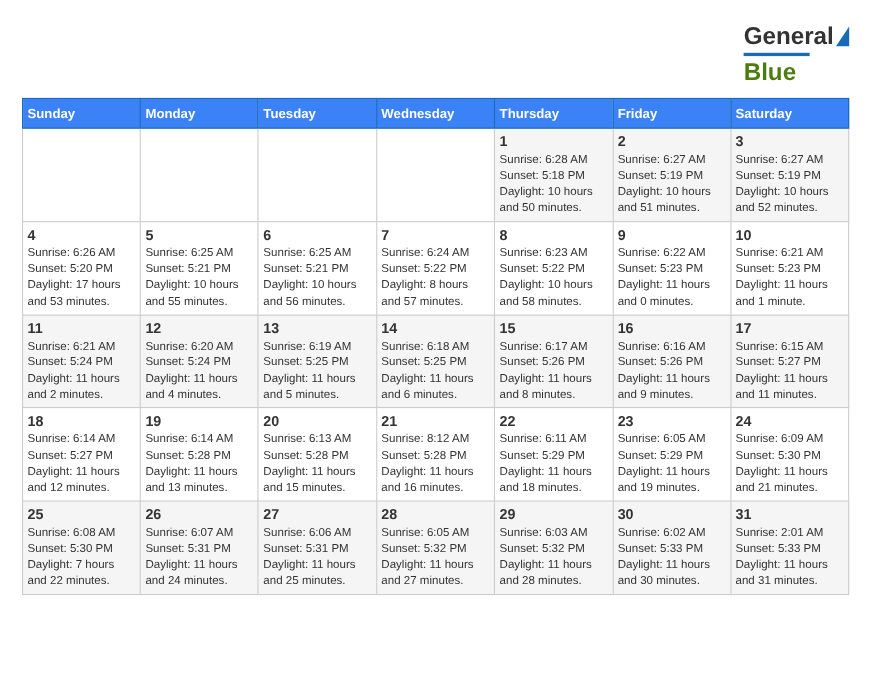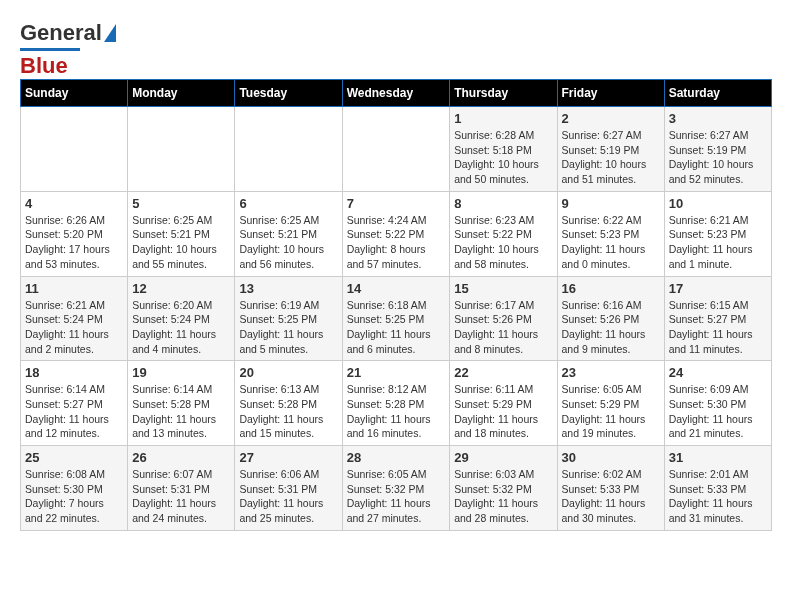--- a/index.html
+++ b/index.html
@@ -5,23 +5,23 @@
     * { box-sizing: border-box; margin: 0; padding: 0; }
     body {
       font-family: Arial, sans-serif;
       background: #fff;
       width: 792px;
       min-height: 612px;
       padding: 20px;
     }
     .header-area {
       display: flex;
-      justify-content: center;
+      justify-content: flex-end;
       align-items: flex-start;
-      flex-direction: column;
+      margin-bottom: 10px;
     }
     .logo {
       display: flex;
       flex-direction: column;
       align-items: flex-start;
     }
     .logo-triangle {
       width: 0;
       height: 0;
       border-left: 12px solid transparent;
@@ -46,21 +46,21 @@
       font-size: 16px;
       font-weight: normal;
       color: #555;
     }
     .calendar {
       width: 100%;
       border-collapse: collapse;
       font-size: 11px;
     }
     .calendar thead th {
-      background: #000000;
+      background: #3b82f6;
       color: #fff;
       padding: 6px 4px;
       text-align: left;
       font-size: 12px;
       border: 1px solid #1a6bb5;
     }
     .calendar tbody td {
       border: 1px solid #ccc;
       vertical-align: top;
       padding: 4px;
@@ -99,21 +99,21 @@
 </head>
 <body>
 
 <div class="header-area">
   <div class="logo">
     <div class="logo-row">
       <span style="font-size:22px;font-weight:bold;color:#333;">General</span>
       <div class="logo-triangle"></div>
     </div>
     <div class="logo-line"></div>
-    <span style="font-size:22px;font-weight:bold;color:#b91c1c;margin-top:2px;">Blue</span>
+    <span style="font-size:22px;font-weight:bold;color:#4d7c0f;margin-top:2px;">Blue</span>
   </div>
 </div>
 
 <table class="calendar">
   <thead>
     <tr>
       <th>Sunday</th>
       <th>Monday</th>
       <th>Tuesday</th>
       <th>Wednesday</th>
@@ -174,21 +174,21 @@
         <span class="day-number">6</span>
         <div class="day-info">
           <span>Sunrise: 6:25 AM</span><br>
           <span>Sunset: 5:21 PM</span><br>
           <span>Daylight: 10 hours and 56 minutes.</span>
         </div>
       </td>
         <td>
         <span class="day-number">7</span>
         <div class="day-info">
-          <span>Sunrise: 4:24 AM</span><br>
+          <span>Sunrise: 6:24 AM</span><br>
           <span>Sunset: 5:22 PM</span><br>
           <span>Daylight: 8 hours and 57 minutes.</span>
         </div>
       </td>
         <td>
         <span class="day-number">8</span>
         <div class="day-info">
           <span>Sunrise: 6:23 AM</span><br>
           <span>Sunset: 5:22 PM</span><br>
           <span>Daylight: 10 hours and 58 minutes.</span>

